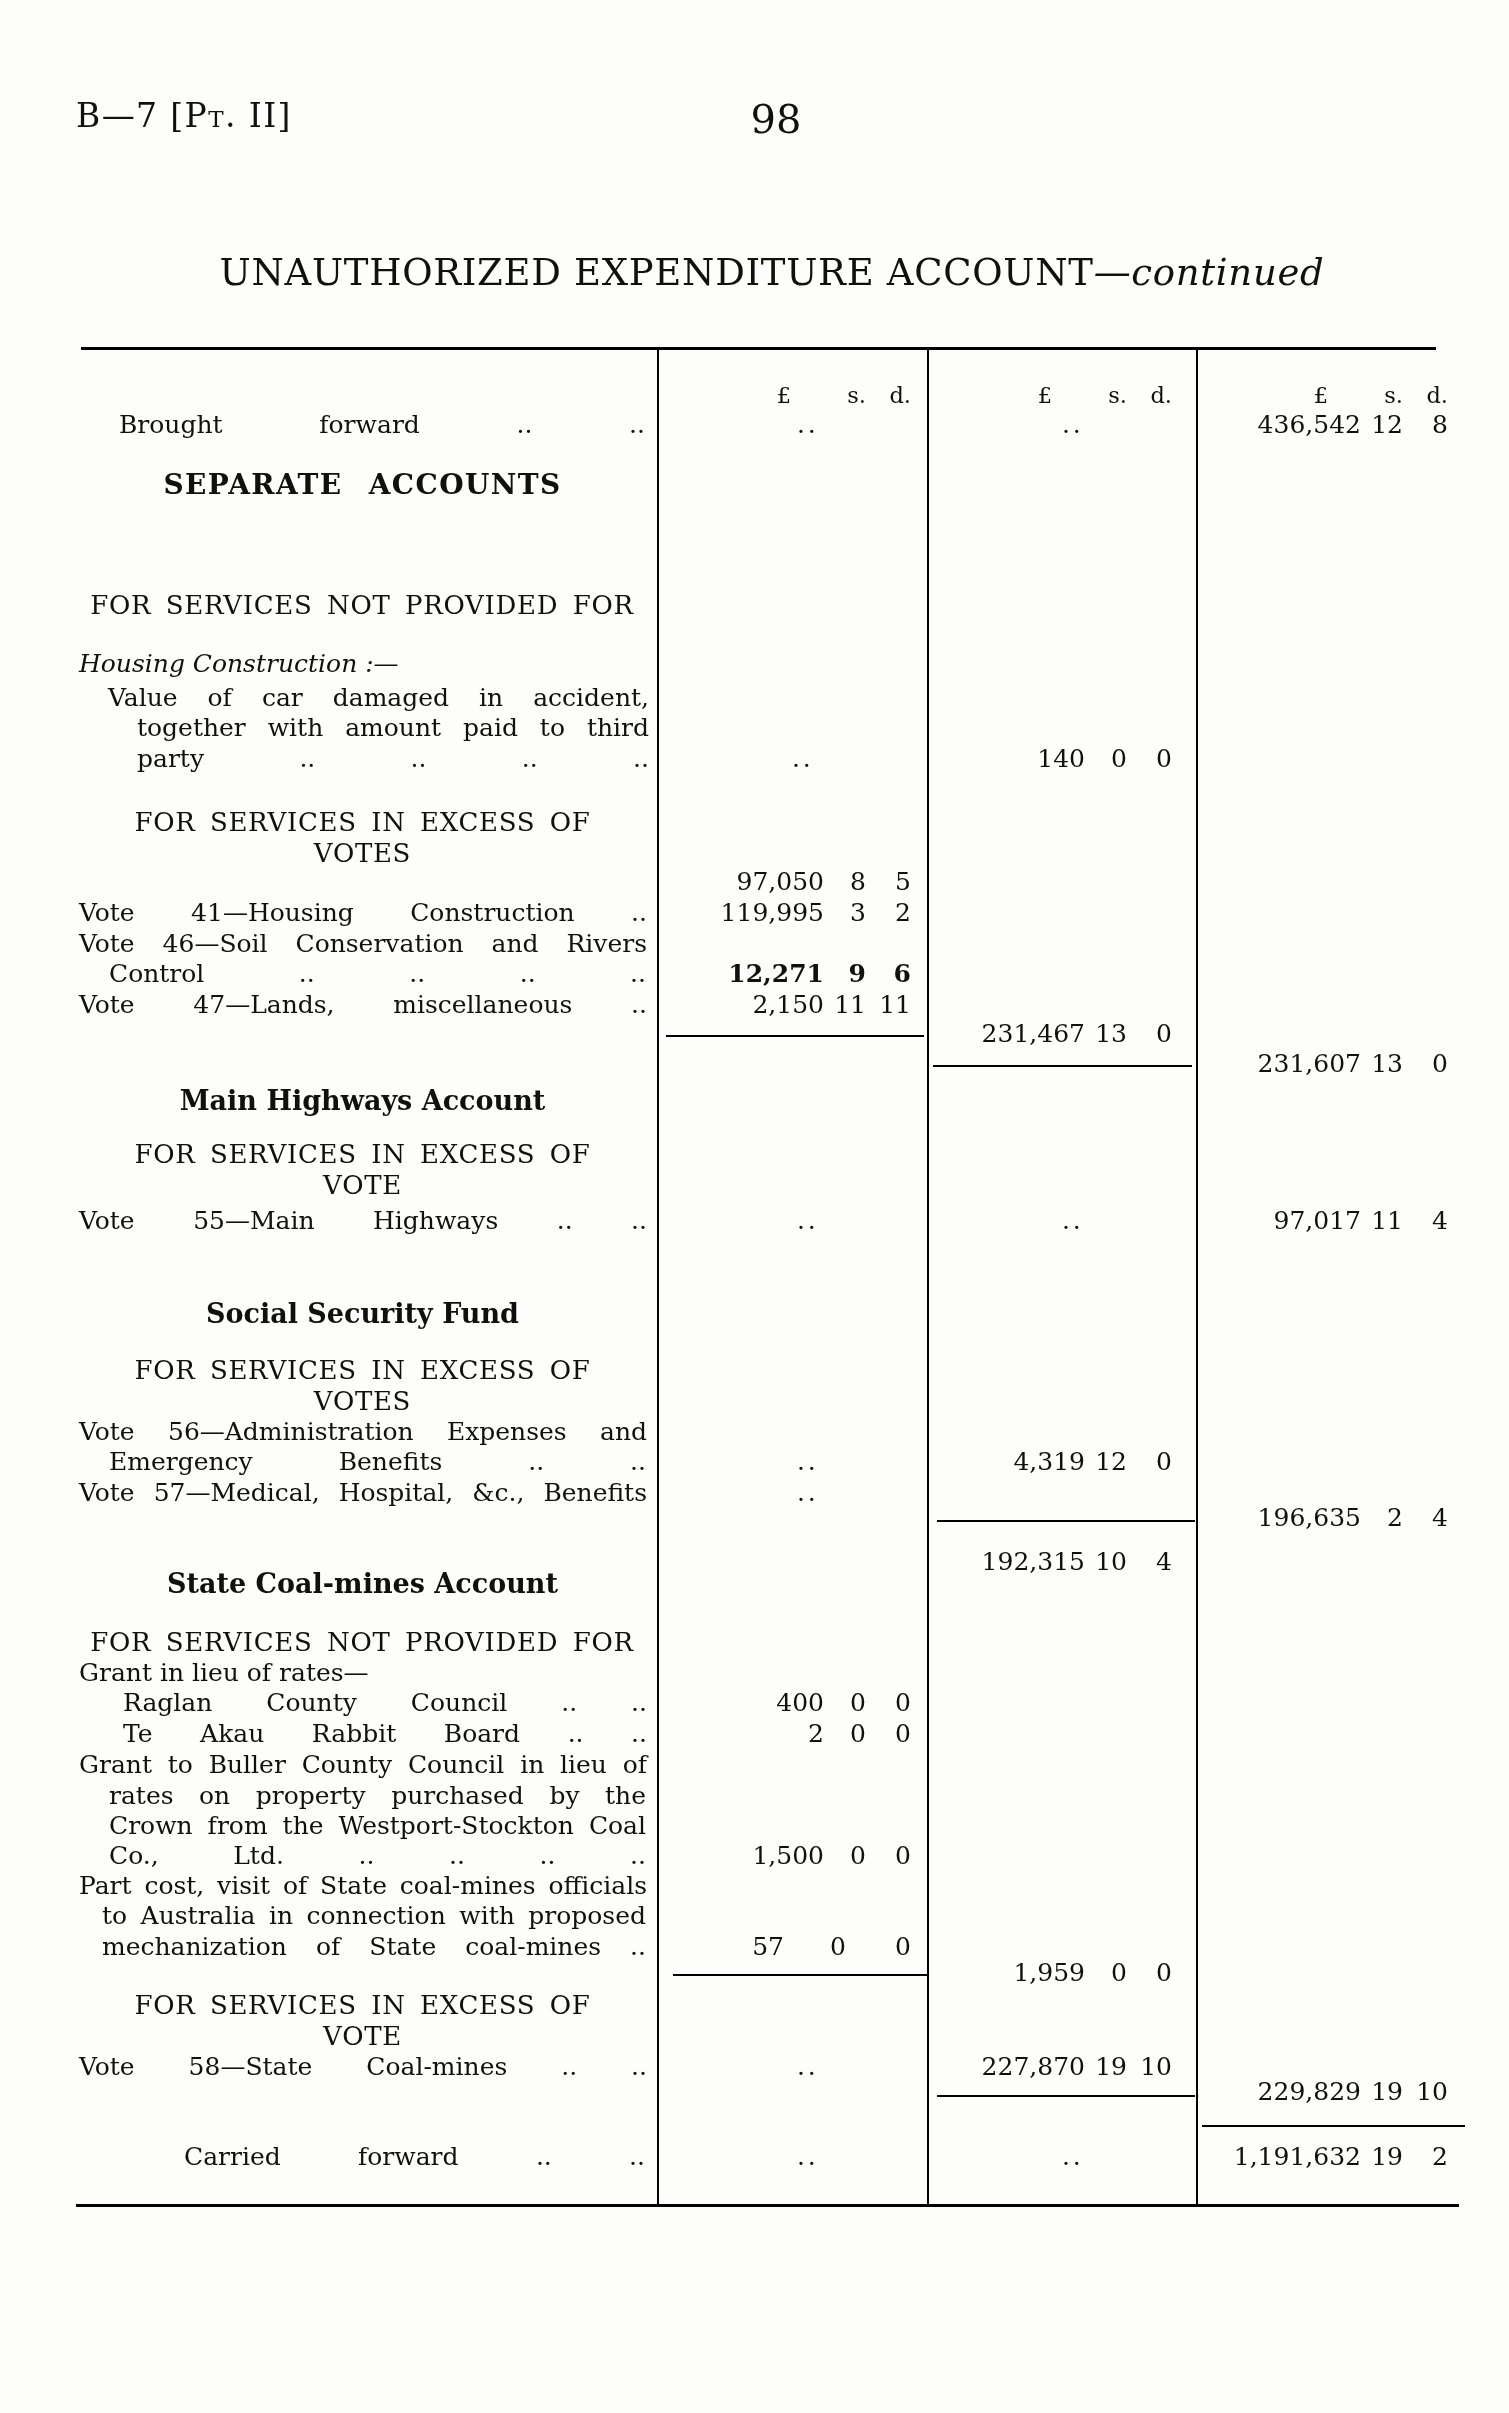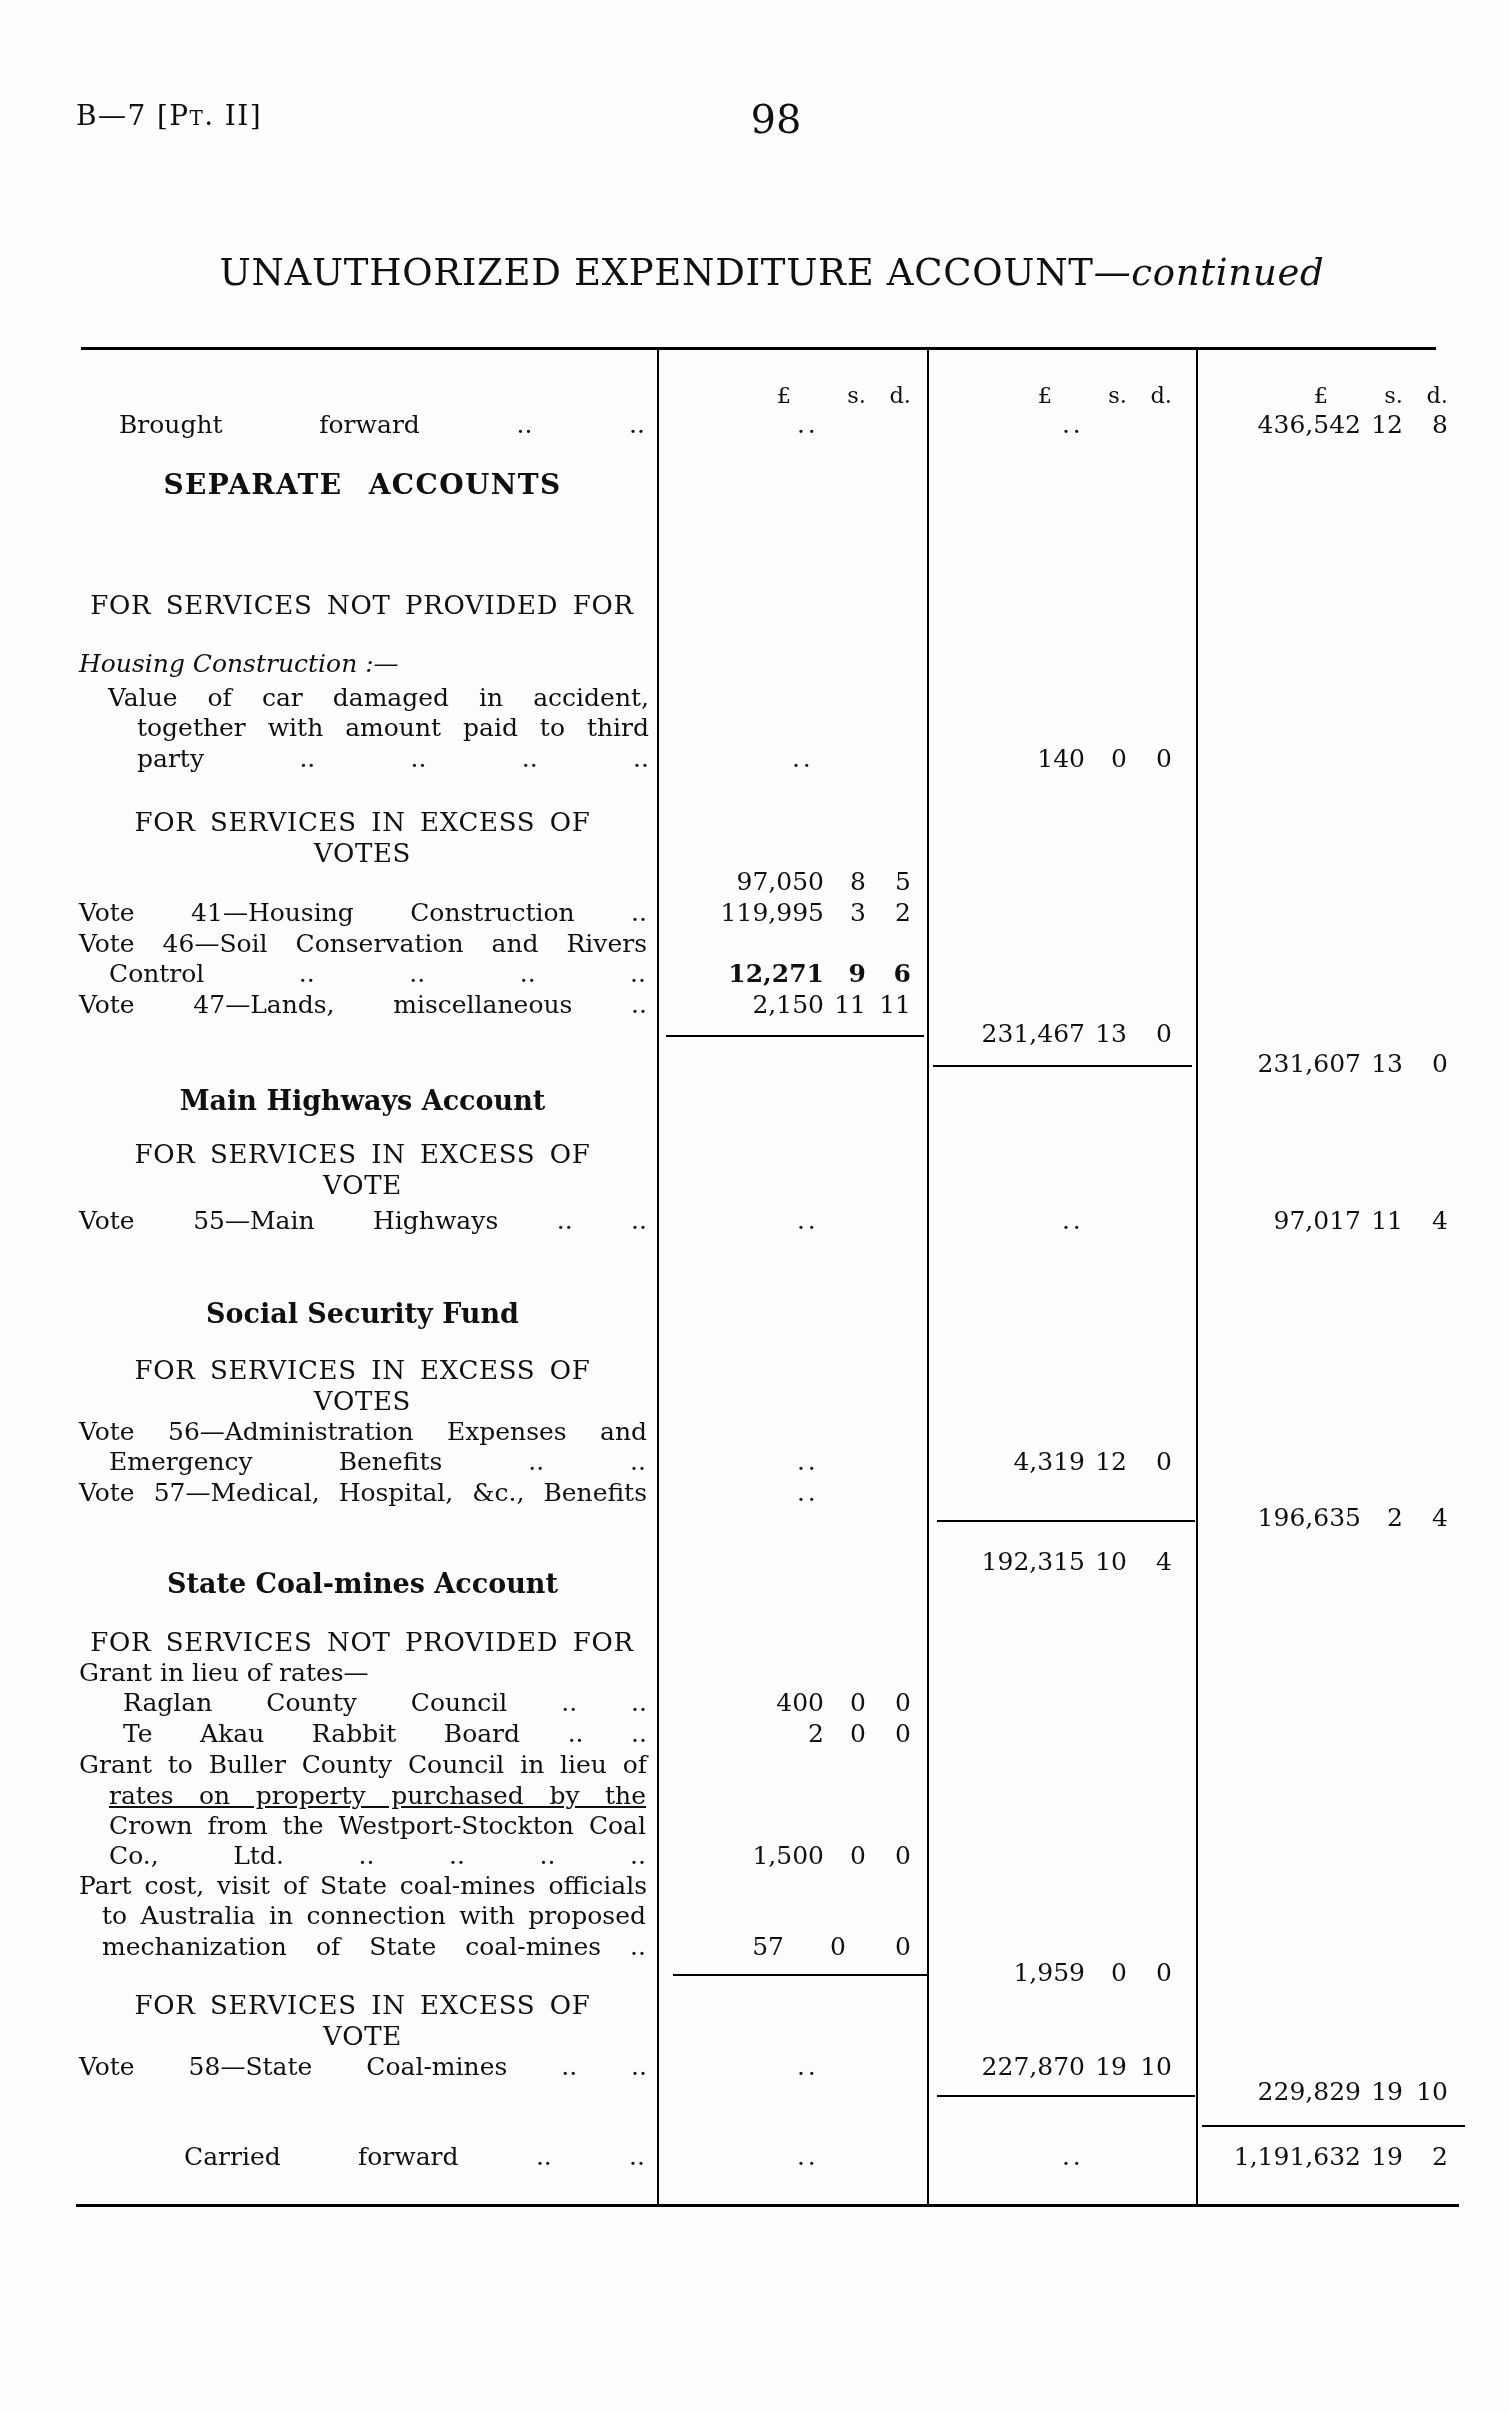--- a/index.html
+++ b/index.html
@@ -20,21 +20,21 @@
     white-space:normal;
     text-align:justify;
     -moz-text-align-last:justify;
     text-align-last:justify;
   }
   .center{text-align:center;white-space:normal;}
   .italic{font-style:italic;}
   .acct-head{font-weight:bold;font-size:27px;}
   .schead{font-size:26px;letter-spacing:0.7px;word-spacing:5.5px;}
   .sep-head{font-weight:bold;font-size:28px;letter-spacing:1.4px;word-spacing:15px;}
-  .doc-ref{font-size:28px;font-variant:small-caps;letter-spacing:1.4px;}
+  .doc-ref{font-size:33px;font-variant:small-caps;letter-spacing:1.4px;}
   .page-num{font-size:40px;}
   .title{font-size:37px;letter-spacing:0.7px;}
   
   .money{
     position:absolute;
     display:flex;
     font-size:25px;line-height:30px;
   }
   .money .m-l{flex:1;text-align:right;}
   .money .m-s{width:42px;text-align:right;}
@@ -203,21 +203,21 @@
   </div>
 
   <div class="line just" style="left:123px;top:1719px;width:524px;">Te Akau Rabbit Board .. ..</div>
   <div class="money c1" style="top:1719px;">
     <span class="m-l">2</span>
     <span class="m-s">0</span>
     <span class="m-d">0</span>
   </div>
 
   <div class="line just" style="left:79px;top:1750px;width:568px;">Grant to Buller County Council in lieu of</div>
-  <div class="line just" style="left:109px;top:1781px;width:537px;text-decoration:underline;">rates on property purchased by the</div>
+  <div class="line just" style="left:109px;top:1781px;width:537px;">rates on property purchased by the</div>
   <div class="line just" style="left:109px;top:1811px;width:537px;">Crown from the Westport-Stockton Coal</div>
   <div class="line just" style="left:109px;top:1841px;width:537px;">Co., Ltd. .. .. .. ..</div>
   <div class="money c1" style="top:1841px;">
     <span class="m-l">1,500</span>
     <span class="m-s">0</span>
     <span class="m-d">0</span>
   </div>
 
   <div class="line just" style="left:79px;top:1871px;width:568px;">Part cost, visit of State coal-mines officials</div>
   <div class="line just" style="left:102px;top:1901px;width:544px;">to Australia in connection with proposed</div>

